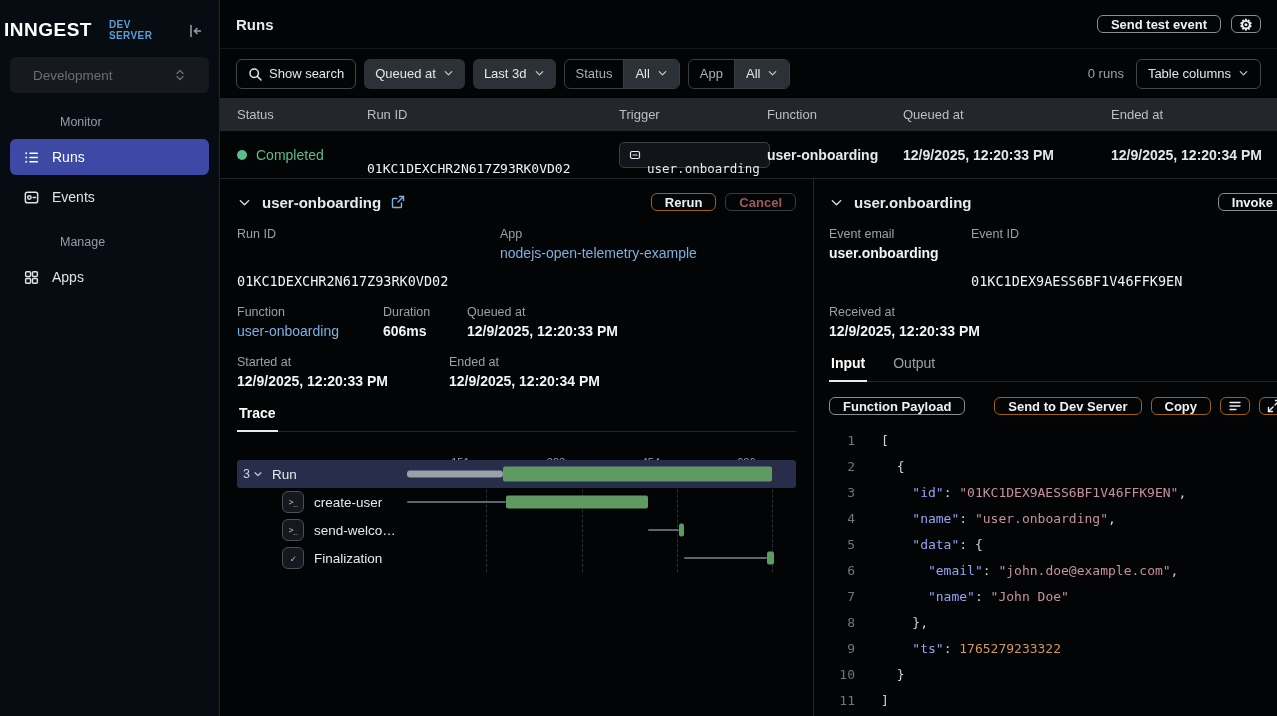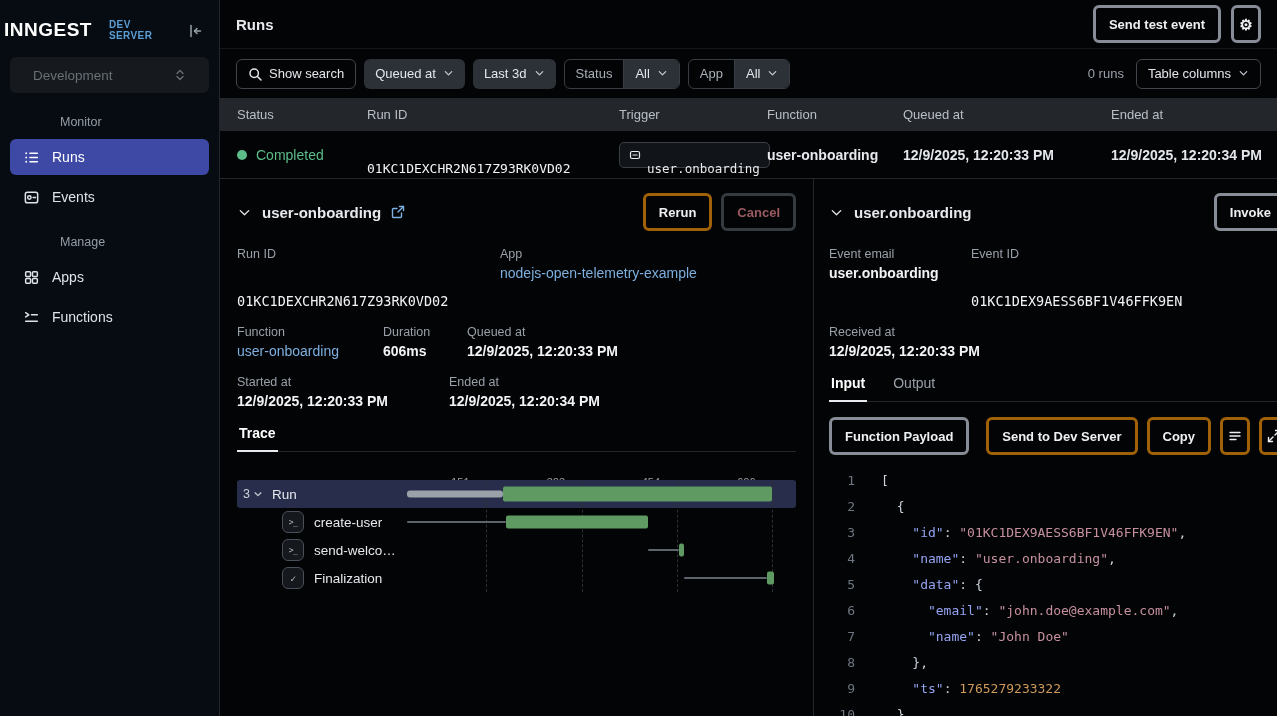--- a/index.html
+++ b/index.html
@@ -25,21 +25,21 @@
   .sb-item { margin: 2px 10px; height: 36px; display: flex; align-items: center; gap: 12px; padding: 0 13px; border-radius: 6px; color: #dfe3e8; font-size: 14px; cursor: pointer; }
   .sb-item.active { background: #3d49a5; color: #fff; }
   .sb-item svg { flex: none; }
 
   
   .main { flex: 1; display: flex; flex-direction: column; min-width: 0; background: #030405; }
   .topbar { height: 49px; display: flex; align-items: center; padding: 0 16px; border-bottom: 1px solid #15171b; }
   .page-title { font-size: 15px; font-weight: 600; }
   .topbar-right { margin-left: auto; display: flex; gap: 10px; align-items: center; }
 
-  .btn { height: 38px; display: inline-flex; align-items: center; gap: 7px; padding: 0 13px; border-radius: 6px; font-size: 13px; font-weight: 600; color: #eef1f4; background: transparent; border: 3px solid #a16207; cursor: pointer; font-family: inherit; white-space: nowrap; }
+  .btn { height: 18px; display: inline-flex; align-items: center; gap: 7px; padding: 0 13px; border-radius: 6px; font-size: 13px; font-weight: 600; color: #eef1f4; background: transparent; border: 1px solid #a16207; cursor: pointer; font-family: inherit; white-space: nowrap; }
   .btn.light-border { border-color: #868d96; }
   .btn.cancel { color: #9c5a62; border-color: #363b42; }
   .icon-square { width: 30px; min-width: 30px; padding: 0; justify-content: center; }
   .ghost-btn { background: none; border: none; color: #dfe3e8; cursor: pointer; display: flex; padding: 0; }
   .gear { font-size: 15px; line-height: 1; }
 
   
   .filterbar { height: 49px; display: flex; align-items: center; gap: 8px; padding: 0 16px; }
   .chip { height: 30px; display: inline-flex; align-items: center; gap: 7px; padding: 0 11px; border-radius: 6px; font-size: 13px; color: #e3e7eb; background: #2c3137; border: none; cursor: pointer; font-family: inherit; }
   .chip .chev, .compound .chev { color: #c3c9d0; display: flex; }
@@ -161,28 +161,20 @@
     </div>
     <div class="sb-section">Manage</div>
     <div class="sb-item">
       <svg width="17" height="17" viewBox="0 0 16 16" fill="none" stroke="currentColor" stroke-width="1.4">
           <rect x="2.5" y="2.5" width="4.6" height="4.6" rx="1"></rect>
           <rect x="8.9" y="2.5" width="4.6" height="4.6" rx="1"></rect>
           <rect x="2.5" y="8.9" width="4.6" height="4.6" rx="1"></rect>
           <rect x="8.9" y="8.9" width="4.6" height="4.6" rx="1"></rect>
         </svg>
       <span>Apps</span>
-    </div>
-    <div class="sb-item">
-      <svg width="17" height="17" viewBox="0 0 16 16" fill="none" stroke="currentColor" stroke-width="1.4" stroke-linecap="round" stroke-linejoin="round">
-          <path d="M2.5 3.5l3 2-3 2"></path>
-          <path d="M8 5.5h5.5"></path>
-          <path d="M2.5 11.5h11"></path>
-        </svg>
-      <span>Functions</span>
     </div>
   </aside>
 
   <div class="main">
 
     <header class="topbar">
       <div class="page-title">Runs</div>
       <div class="topbar-right">
         <button class="btn light-border">Send test event</button>
         <button class="btn light-border icon-square">

